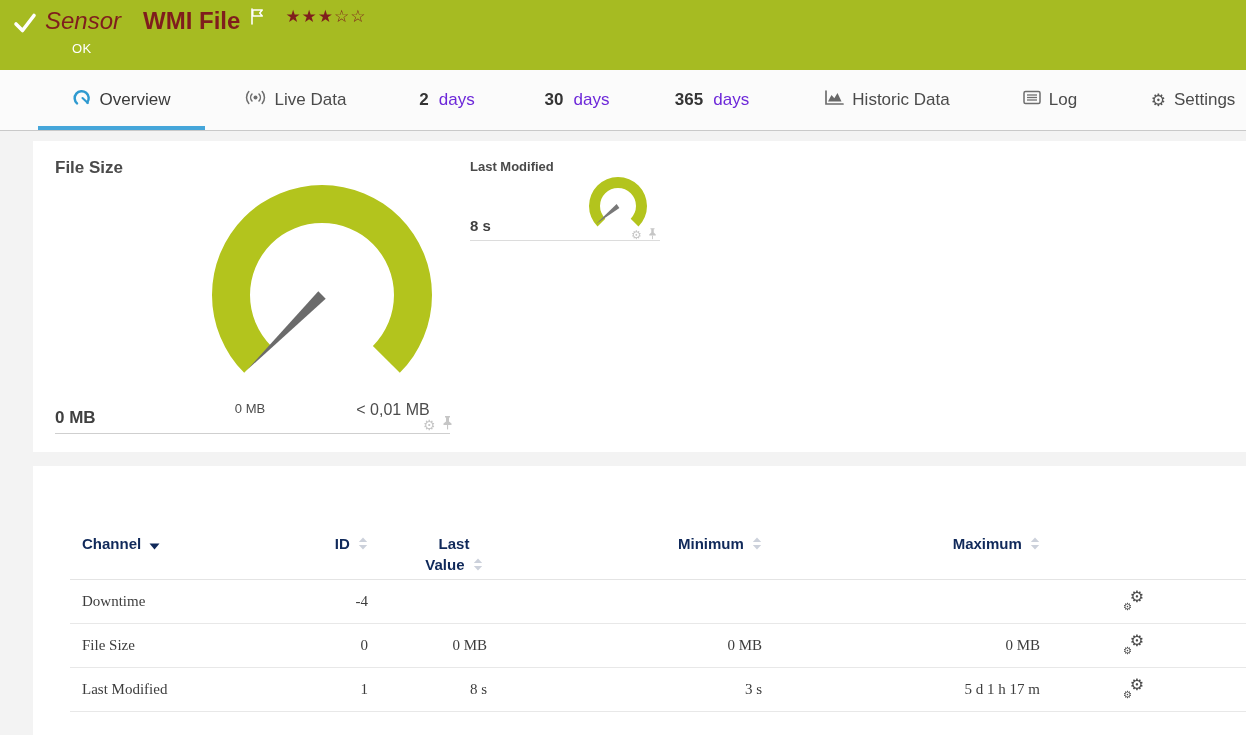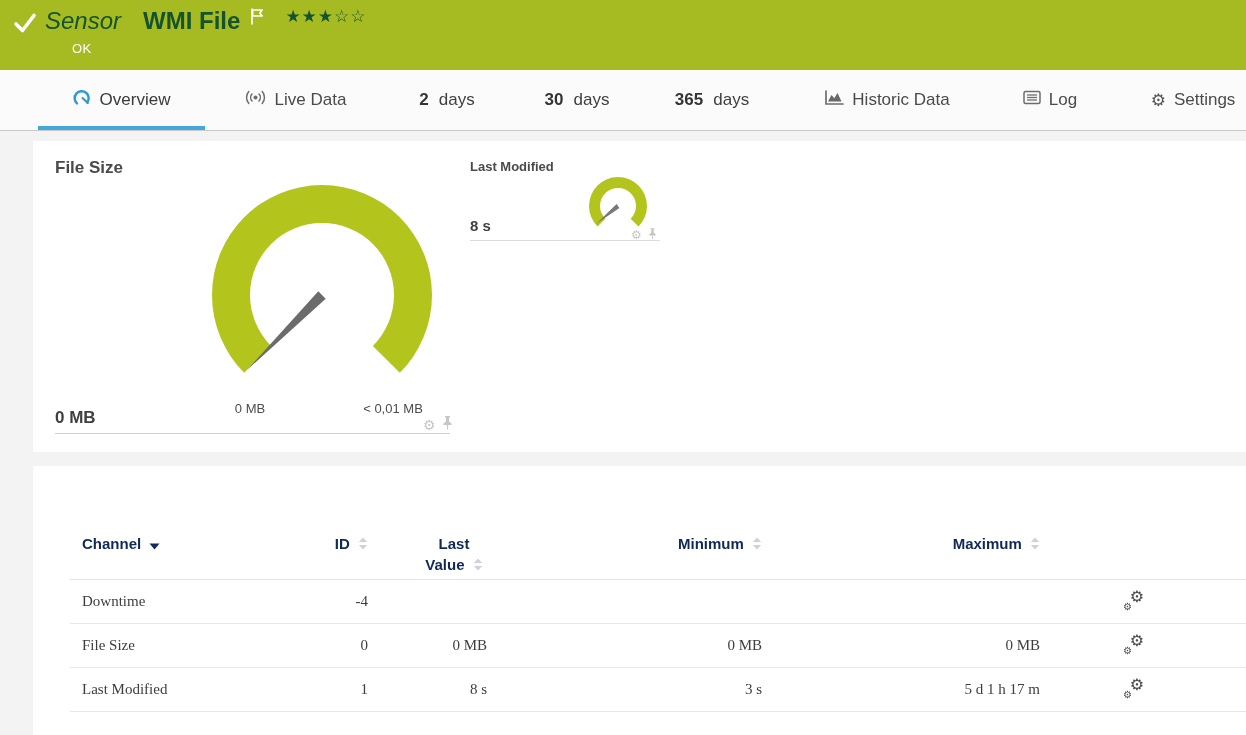--- a/index.html
+++ b/index.html
@@ -13,21 +13,21 @@
   }
   .root { position:absolute; inset:0; width:1246px; height:735px; }
 
   
   .topbar {
     position:absolute; left:0; top:0; width:1246px; height:70px;
     background:#a6bb22;
   }
   .topbar-titlerow {
     position:absolute; left:13px; top:6px;
-    display:flex; align-items:flex-start; gap:8px; color:#14532d;
+    display:flex; align-items:flex-start; gap:8px; color:#7f1d1d;
   }
   .check-icon { margin-top:5px; }
   .sensor-kind { font-style:italic; font-size:24px; line-height:30px; font-weight:400; }
   .sensor-title { font-size:24px; line-height:30px; font-weight:700; margin-left:14px; }
   .flag-icon { margin-top:2px; margin-left:2px; }
   .stars { font-size:17px; line-height:20px; letter-spacing:1px; margin-left:12px; margin-top:1px; white-space:nowrap; }
   .status-ok {
     position:absolute; left:72px; top:41px;
     color:#fff; font-size:13px; font-weight:400; letter-spacing:.4px;
   }
@@ -36,21 +36,21 @@
   .tabbar {
     position:absolute; left:0; top:70px; width:1246px; height:61px;
     background:#fbfbfb; border-bottom:1px solid #c9c9c9;
   }
   .tab {
     position:absolute; top:0; height:60px;
     display:flex; align-items:center; justify-content:center; gap:8px;
     font-size:17px; color:#4b4b4b; cursor:pointer; white-space:nowrap;
   }
   .tab .num { font-weight:700; color:#343434; margin-right:2px; }
-  .tab .lbl-muted { color:#404040;text-align:center; }
+  .tab .lbl-muted { color:#6d28d9;text-align:center; }
   .tab-overview  { left:38px;  width:167px; color:#3a3a3a; }
   .tab-livedata  { left:238px; width:114px; }
   .tab-2days     { left:408px; width:78px;  }
   .tab-30days    { left:535px; width:84px;  }
   .tab-365days   { left:665px; width:94px;  }
   .tab-historic  { left:814px; width:146px; }
   .tab-log       { left:1018px; width:64px; }
   .tab-settings  { left:1144px; width:98px; }
   .active-underline {
     position:absolute; left:38px; bottom:0; width:167px; height:4px;
@@ -61,21 +61,21 @@
   
   .panel { position:absolute; background:#fff; }
   .panel-gauges { left:33px; top:141px; width:1213px; height:311px; }
   .panel-table  { left:33px; top:466px; width:1213px; height:269px; }
 
   .block-title { font-size:17px; font-weight:700; color:#4a4a4a; }
   .fs-title  { position:absolute; left:22px; top:17px; }
   .fs-value  { position:absolute; left:22px; top:267px; font-size:17px; font-weight:700; color:#404040; }
   .fs-gauge  { position:absolute; left:169px; top:34px; }
   .fs-minlab { position:absolute; left:177px; top:260px; width:80px; text-align:center; font-size:13px; color:#4c4c4c; }
-  .fs-maxlab { position:absolute; left:313px; top:260px; width:94px; text-align:center; font-size:13px; color:#4c4c4c; }
+  .fs-maxlab { position:absolute; left:313px; top:260px; width:94px; text-align:center; font-size:16px; color:#4c4c4c; }
   .fs-tools  { position:absolute; left:390px; top:274px; }
   .fs-divider{ position:absolute; left:22px; top:292px; width:395px; height:1px; background:#cfcfcf; }
 
   .lm-title  { position:absolute; left:437px; top:18px; font-size:13px; font-weight:700; color:#4a4a4a; }
   .lm-gauge  { position:absolute; left:550px; top:30px; }
   .lm-value  { position:absolute; left:437px; top:76px; font-size:15px; font-weight:700; color:#404040; }
   .lm-tools  { position:absolute; left:598px; top:85px; }
   .lm-divider{ position:absolute; left:437px; top:99px; width:190px; height:1px; background:#dcdcdc; }
 
   .tools { display:flex; align-items:center; gap:6px; cursor:pointer; }

